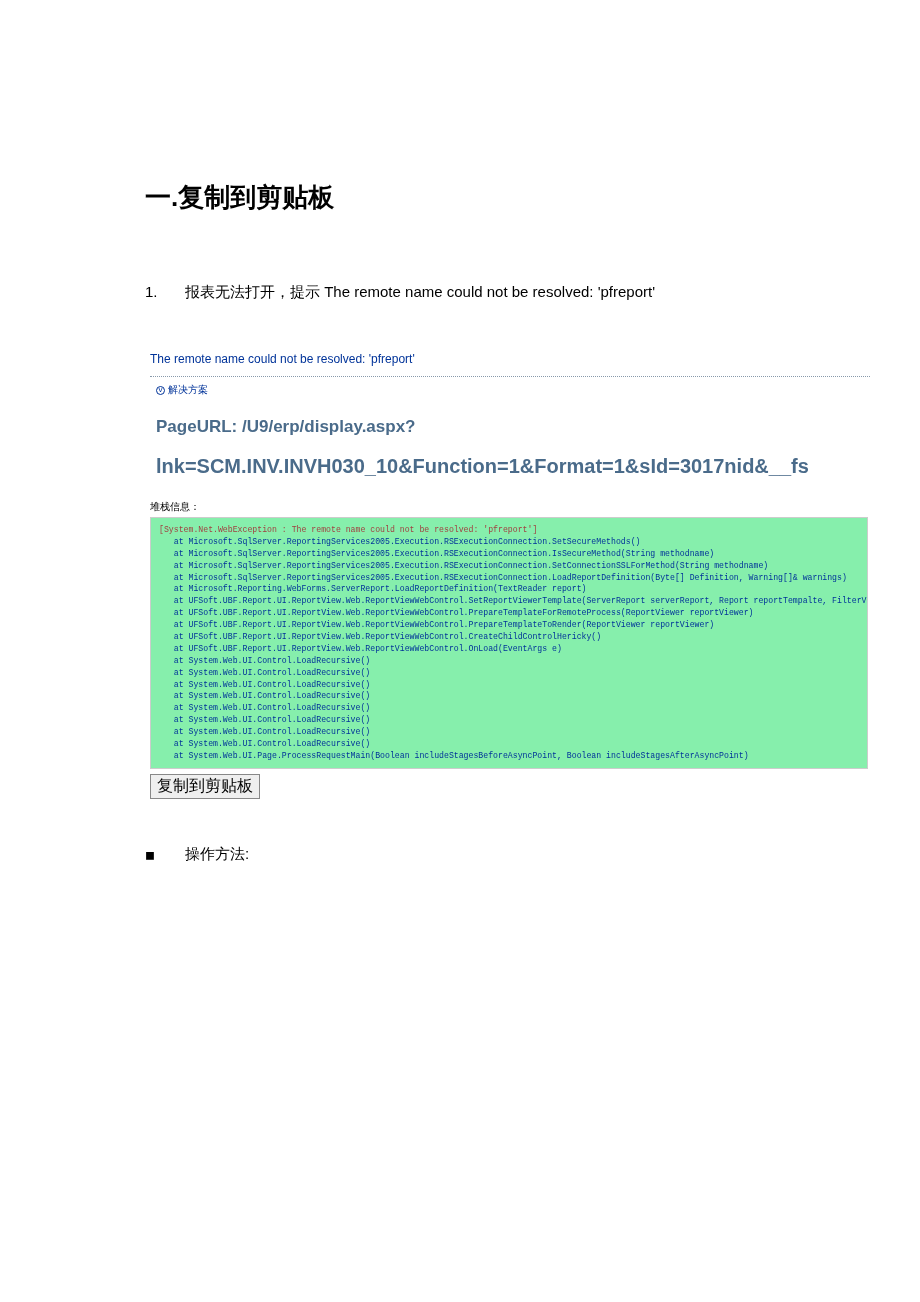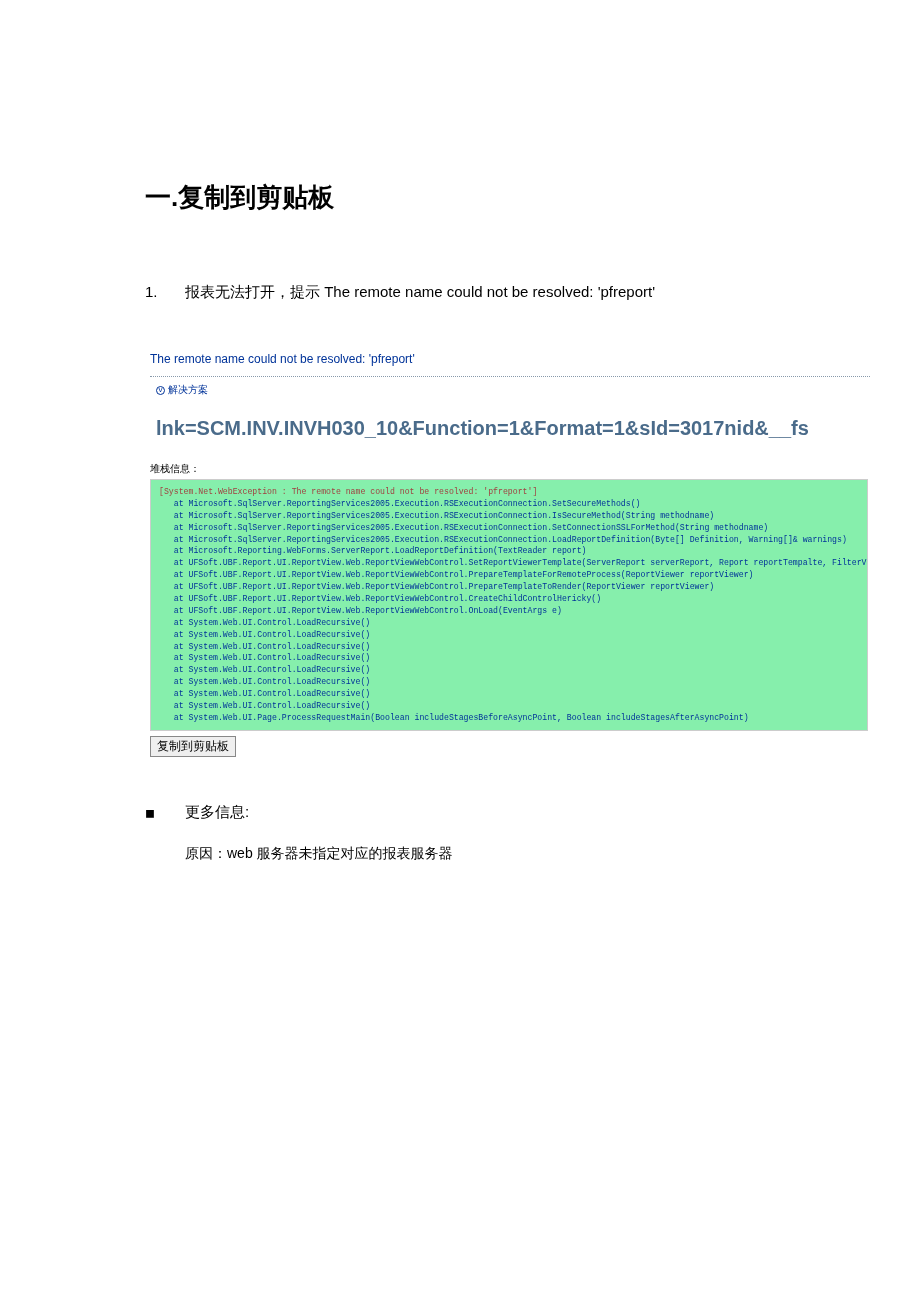--- a/index.html
+++ b/index.html
@@ -97,21 +97,21 @@
       line-height: 1.45;
       white-space: pre;
       overflow: hidden;
       width: 718px;
     }
     .ss-stack-wrap .top { color: #a04040; }
     .ss-btn-row {
       margin-top: 5px;
     }
     .ss-btn {
-      font-size: 12px;
+      font-size: 16px;
       border: 1px solid #888;
       background: #efefef;
       padding: 1px 6px;
     }
     .solution-block {
       margin-left: 65px;
       margin-top: 46px;
       font-size: 15px;
       color: #000;
     }
@@ -141,20 +141,21 @@
 </div>
 
 <div class="screenshot">
   <div class="ss-error-name">The remote name could not be resolved: 'pfreport'</div>
   <hr class="ss-hr-top">
   <div class="ss-more-row">
     <span class="circle">v</span>
     <span>解决方案</span>
   </div>
 
+  <div class="ss-pageurl">PageURL: /U9/erp/display.aspx?</div>
   <div class="ss-lnk">lnk=SCM.INV.INVH030_10&amp;Function=1&amp;Format=1&amp;sId=3017nid&amp;__fs</div>
 
   <div class="ss-stack-label">堆栈信息：</div>
   <div class="ss-stack-wrap"><span class="top">[System.Net.WebException : The remote name could not be resolved: 'pfreport']</span>
 <span>   at Microsoft.SqlServer.ReportingServices2005.Execution.RSExecutionConnection.SetSecureMethods()
    at Microsoft.SqlServer.ReportingServices2005.Execution.RSExecutionConnection.IsSecureMethod(String methodname)
    at Microsoft.SqlServer.ReportingServices2005.Execution.RSExecutionConnection.SetConnectionSSLForMethod(String methodname)
    at Microsoft.SqlServer.ReportingServices2005.Execution.RSExecutionConnection.LoadReportDefinition(Byte[] Definition, Warning[]&amp; warnings)
    at Microsoft.Reporting.WebForms.ServerReport.LoadReportDefinition(TextReader report)
    at UFSoft.UBF.Report.UI.ReportView.Web.ReportViewWebControl.SetReportViewerTemplate(ServerReport serverReport, Report reportTempalte, FilterValues filterValues)
@@ -173,18 +174,17 @@
    at System.Web.UI.Page.ProcessRequestMain(Boolean includeStagesBeforeAsyncPoint, Boolean includeStagesAfterAsyncPoint)</span></div>
 
   <div class="ss-btn-row">
     <button class="ss-btn">复制到剪贴板</button>
   </div>
 </div>
 
 <div class="solution-block">
   <div class="bullet-row">
     <span class="bullet-sym">◼</span>
-    <span>更多信息:</span>
+    <span>操作方法:</span>
   </div>
   <div class="sol-lines">
-    <div>原因：web 服务器未指定对应的报表服务器</div>
   </div>
 </div>
 
 </body></html>

